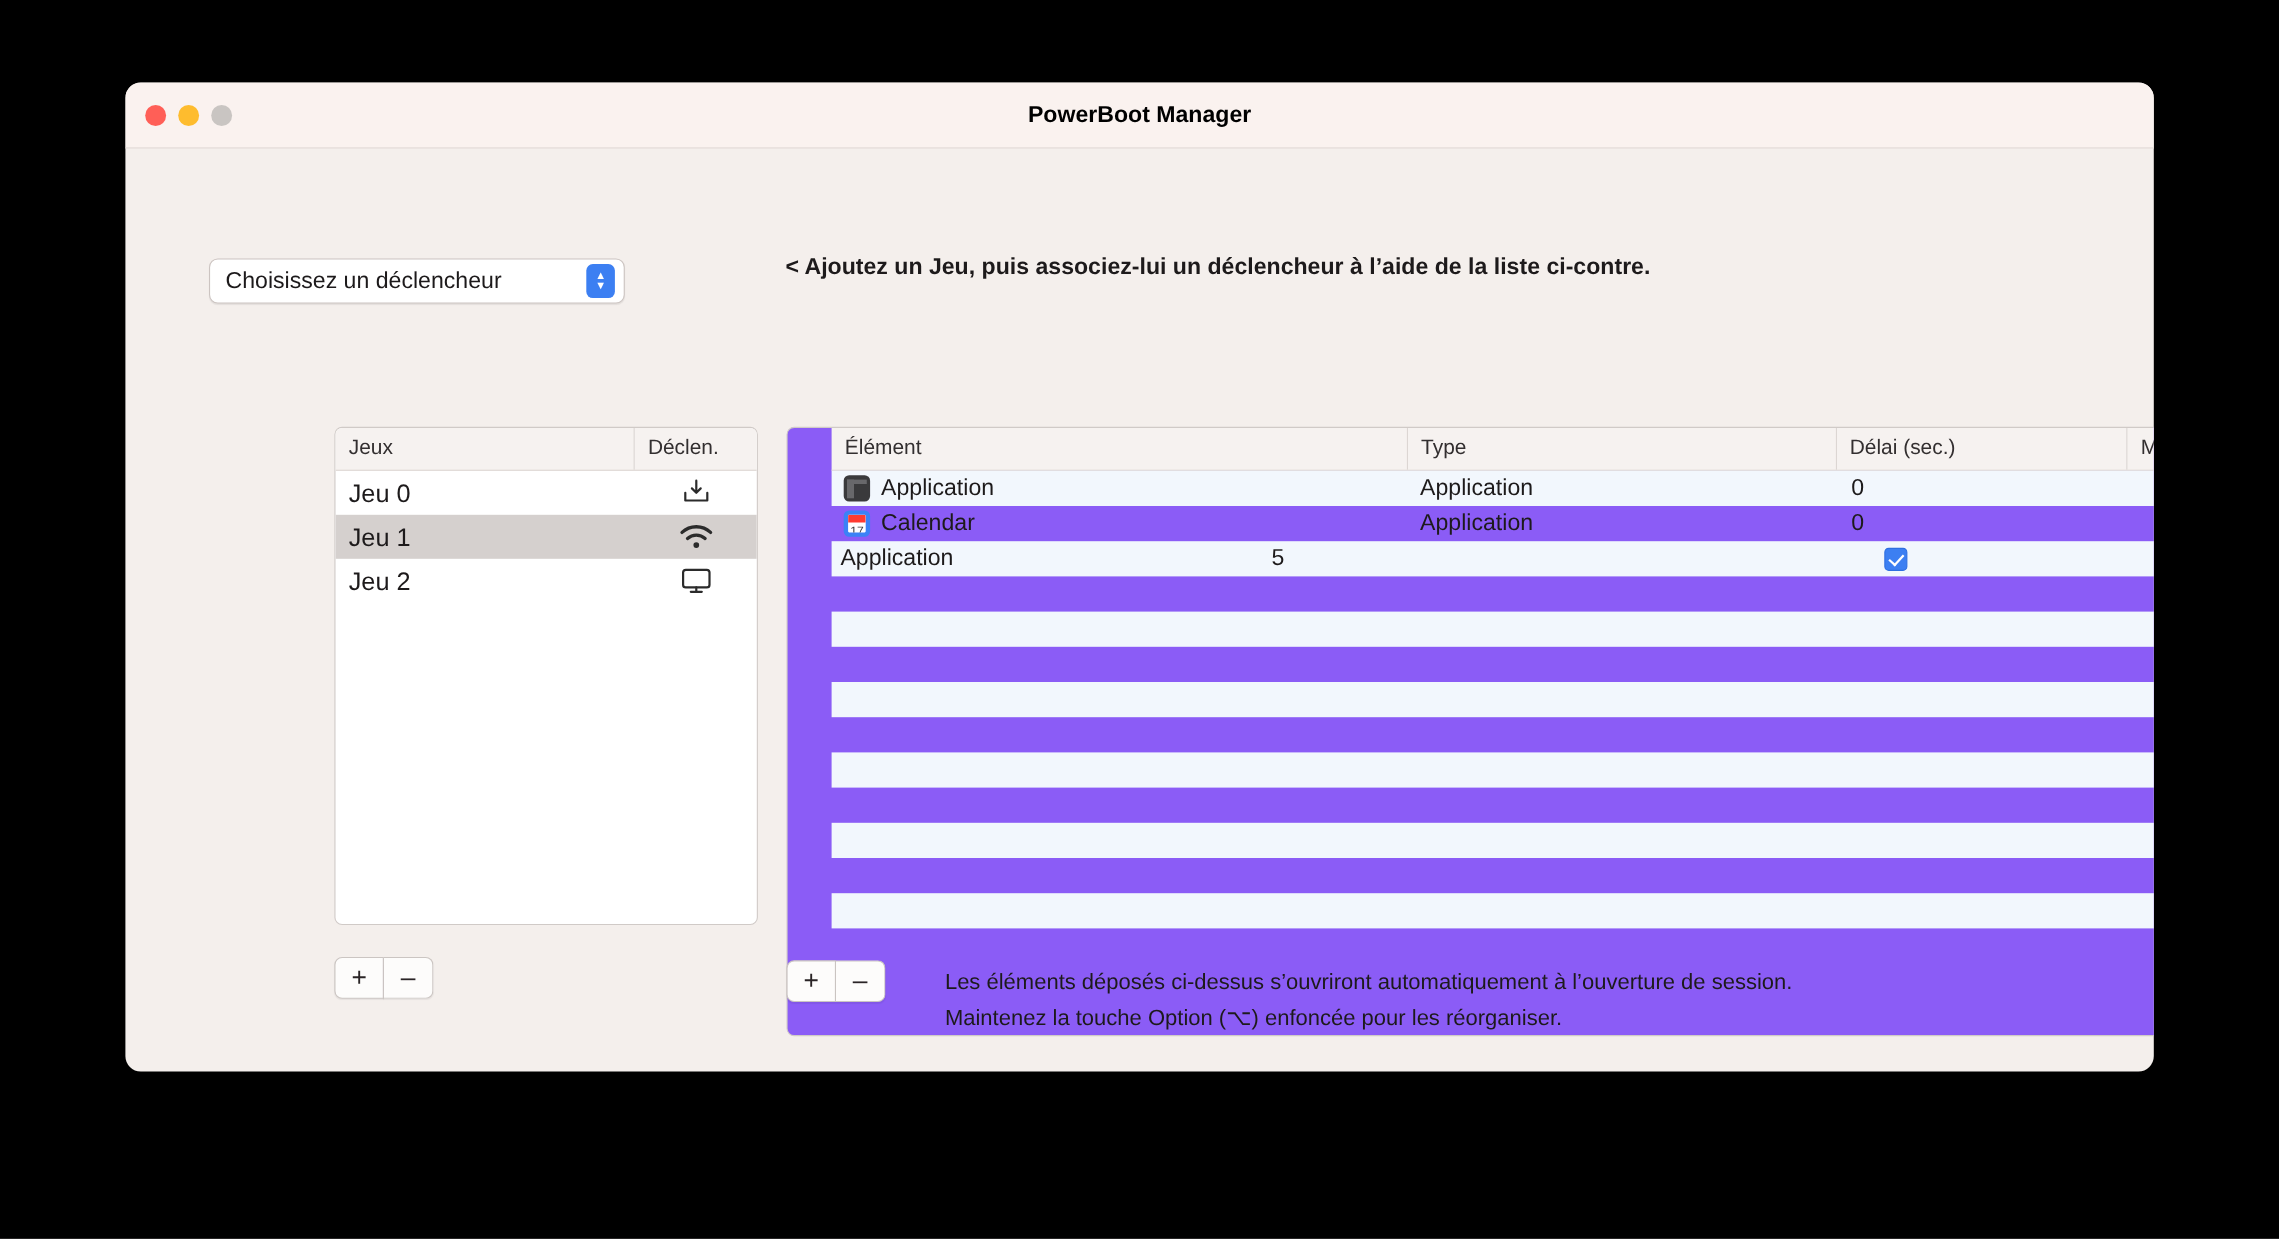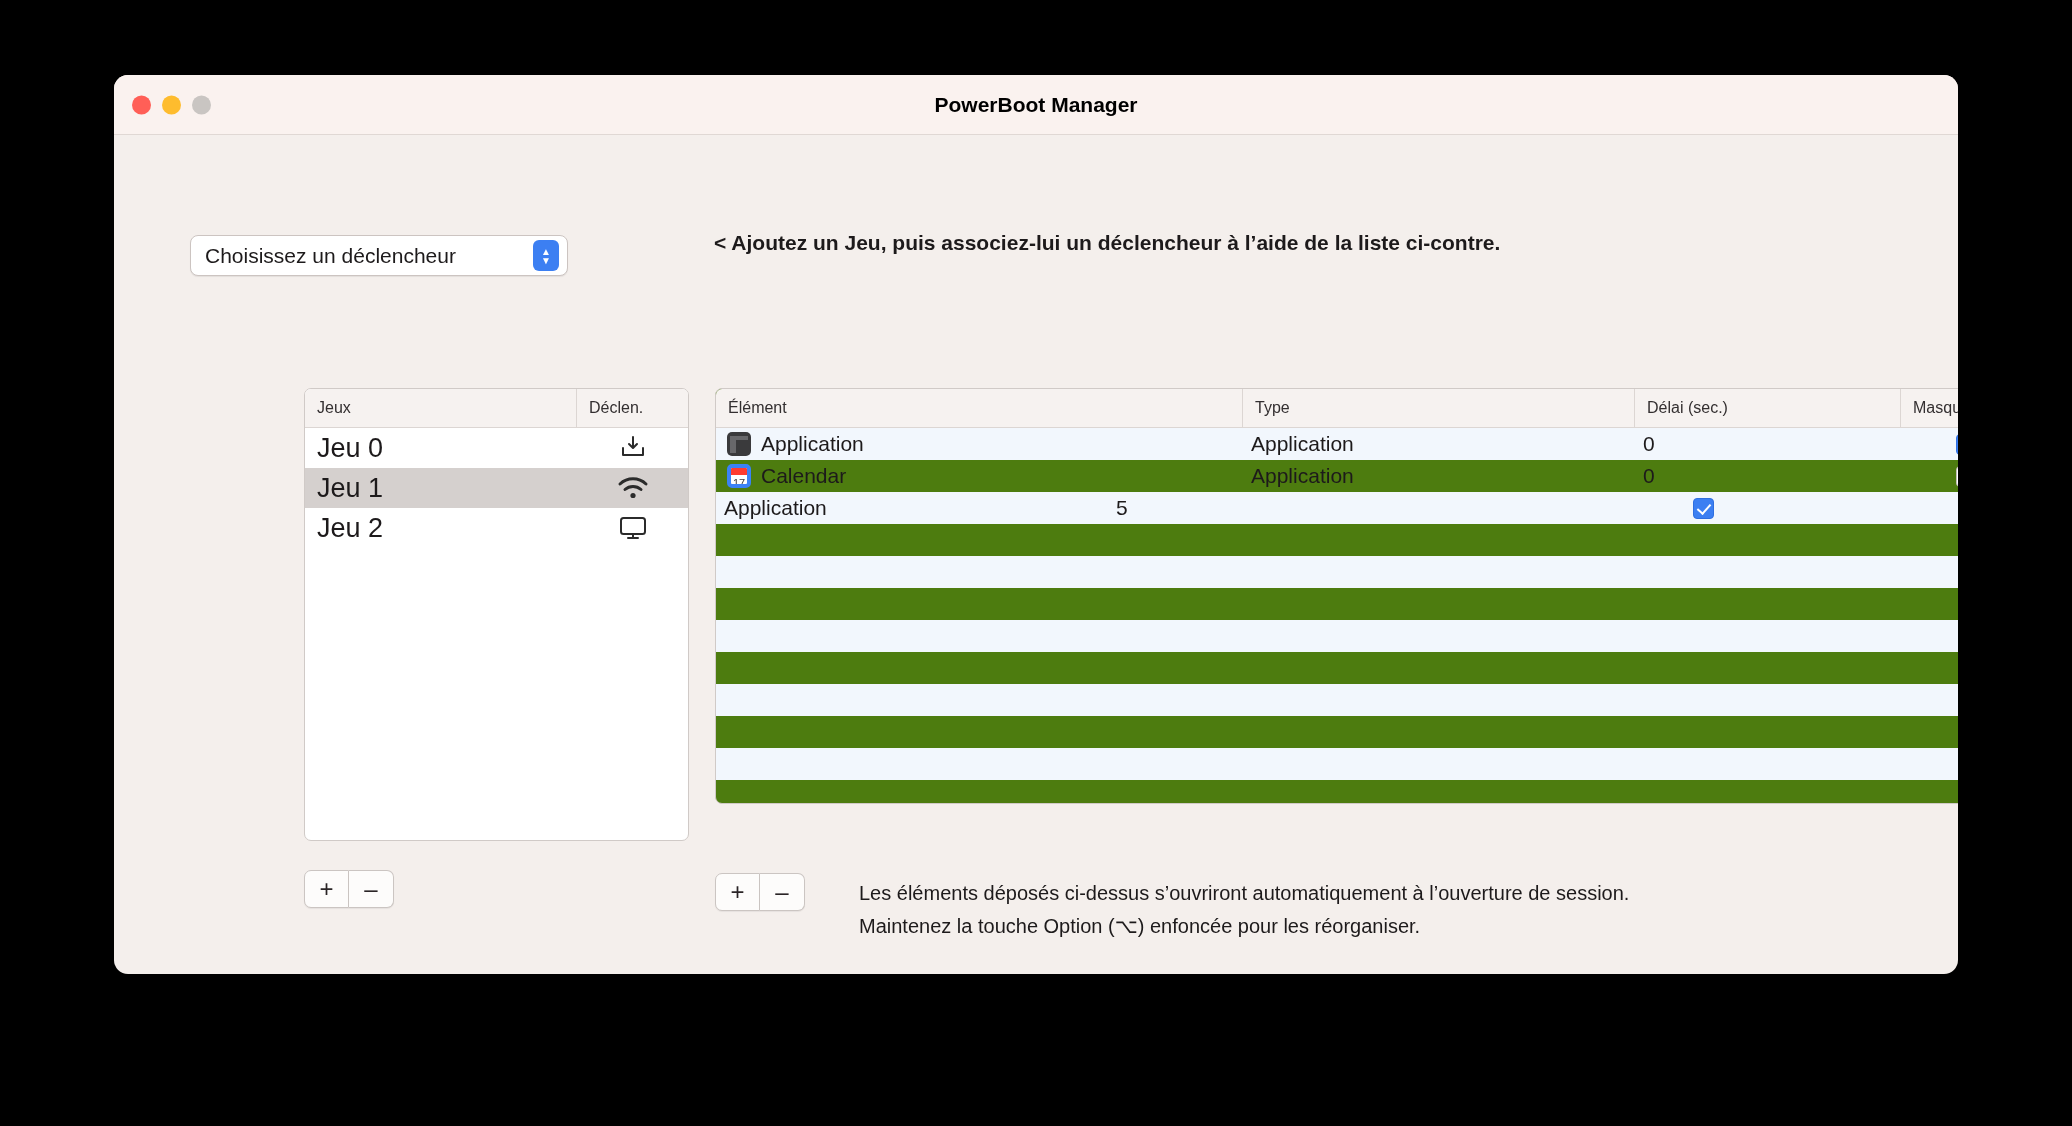--- a/index.html
+++ b/index.html
@@ -123,57 +123,58 @@
     border: 1px solid #d0cac7;
     border-radius: 7px;
     box-sizing: border-box;
     overflow: hidden;
   }
   .thead {
     display: flex;
     height: 38px;
     background: #f6f2f0;
     border-bottom: 1px solid #dcd6d3;
-    font-size: 16px;
+    font-size: 19px;
     color: #332f30;
     align-items: center;
   }
   .thead .th {
     padding: 0 12px;
     box-sizing: border-box;
     height: 100%;
     display: flex;
     align-items: center;
   }
   #games-panel .th.jeux { width: 272px; border-right: 1px solid #dcd6d3; }
   #games-panel .th.decl { flex: 1; }
 
   .game-row {
     display: flex;
     align-items: center;
     height: 40px;
-    font-size: 27px;
+    font-size: 23px;
     color: #1d1a1b;
   }
   .game-row .name { width: 272px; padding-left: 12px; box-sizing: border-box; }
   .game-row .icon { flex: 1; display: flex; align-items: center; justify-content: center; }
   .game-row.selected { background: #d5d0ce; }
 
   
   #items-panel {
     position: absolute;
     left: 601px;
     top: 253px;
     width: 1318px;
-    height: 416px;
-    background: #4d7c0f;
+    height: 554px;
+    background: #8b5cf6;
     border: 1px solid #d0cac7;
     border-radius: 7px;
     box-sizing: border-box;
     overflow: hidden;
+    padding-left: 40px;
   }
   #items-panel .th.c0 { width: 527px; border-right: 1px solid #dcd6d3; }
   #items-panel .th.c1 { width: 392px; border-right: 1px solid #dcd6d3; }
   #items-panel .th.c2 { width: 266px; border-right: 1px solid #dcd6d3; }
   #items-panel .th.c3 { flex: 1; }
 
   .item-row {
     display: flex;
     align-items: center;
     height: 32px;

